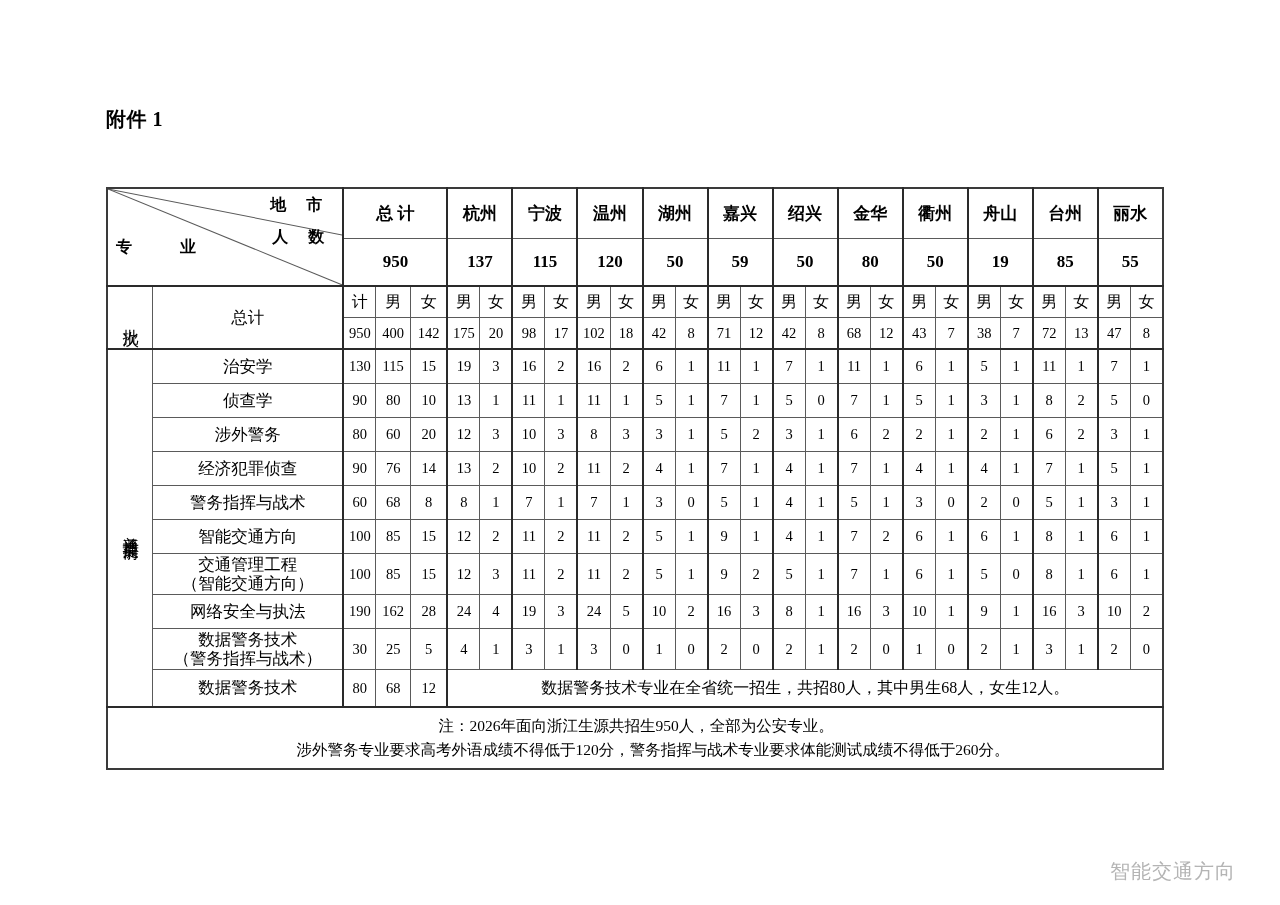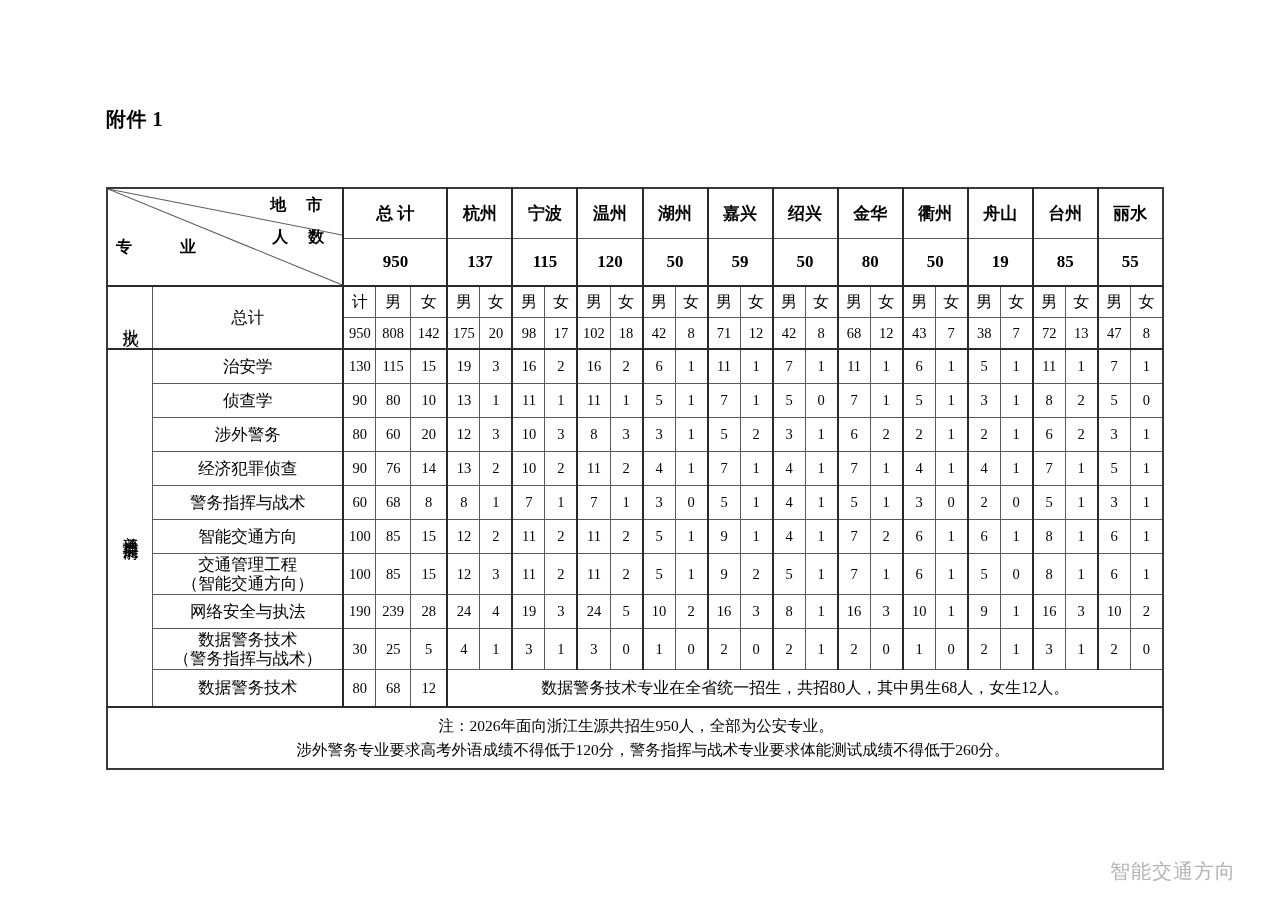--- a/index.html
+++ b/index.html
@@ -248,21 +248,21 @@
             <td class="gendercell">女</td>
             <td class="gendercell vline-strong">男</td>
             <td class="gendercell">女</td>
             <td class="gendercell vline-strong">男</td>
             <td class="gendercell">女</td>
             <td class="gendercell vline-strong">男</td>
             <td class="gendercell">女</td>
           </tr>
           <tr>
             <td class="num vline-strong" style="height:30px">950</td>
-            <td class="num" style="height:30px">808</td>
+            <td class="num" style="height:30px">400</td>
             <td class="num" style="height:30px">142</td>
             <td class="num vline-strong" style="height:30px">175</td>
             <td class="num" style="height:30px">20</td>
             <td class="num vline-strong" style="height:30px">98</td>
             <td class="num" style="height:30px">17</td>
             <td class="num vline-strong" style="height:30px">102</td>
             <td class="num" style="height:30px">18</td>
             <td class="num vline-strong" style="height:30px">42</td>
             <td class="num" style="height:30px">8</td>
             <td class="num vline-strong" style="height:30px">71</td>
@@ -494,21 +494,21 @@
             <td class="num vline-strong" style="height:40px">8</td>
             <td class="num" style="height:40px">1</td>
             <td class="num vline-strong" style="height:40px">6</td>
             <td class="num" style="height:40px">1</td>
           </tr>
           <tr>
             <td class="major">
               <span class="sub">网络安全与执法</span>
             </td>
             <td class="num vline-strong" style="height:33px">190</td>
-            <td class="num" style="height:33px">239</td>
+            <td class="num" style="height:33px">162</td>
             <td class="num" style="height:33px">28</td>
             <td class="num vline-strong" style="height:33px">24</td>
             <td class="num" style="height:33px">4</td>
             <td class="num vline-strong" style="height:33px">19</td>
             <td class="num" style="height:33px">3</td>
             <td class="num vline-strong" style="height:33px">24</td>
             <td class="num" style="height:33px">5</td>
             <td class="num vline-strong" style="height:33px">10</td>
             <td class="num" style="height:33px">2</td>
             <td class="num vline-strong" style="height:33px">16</td>

